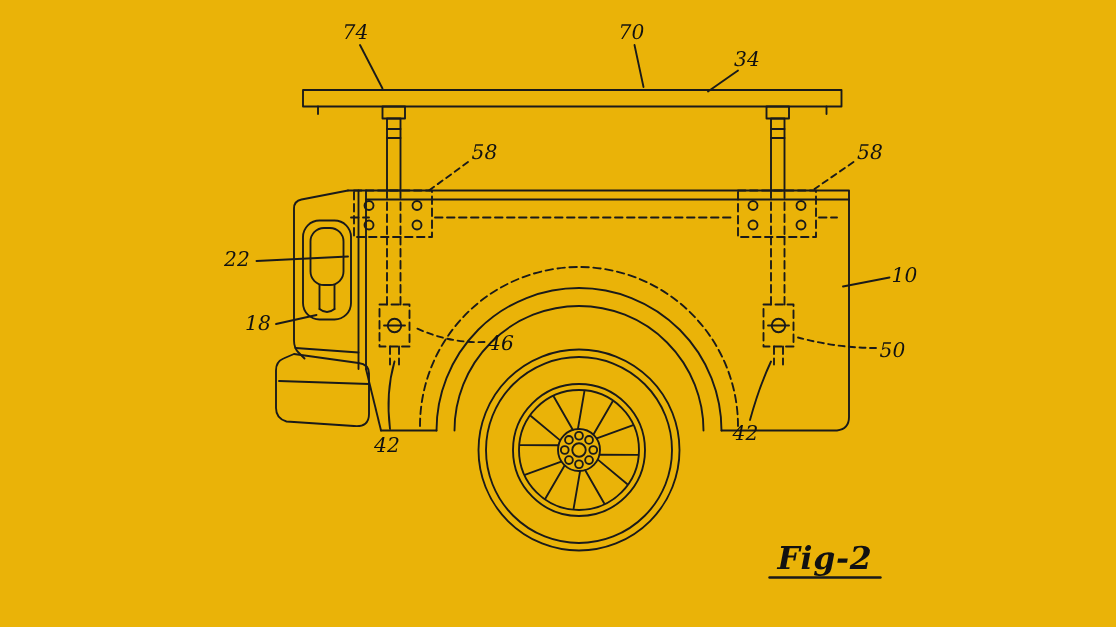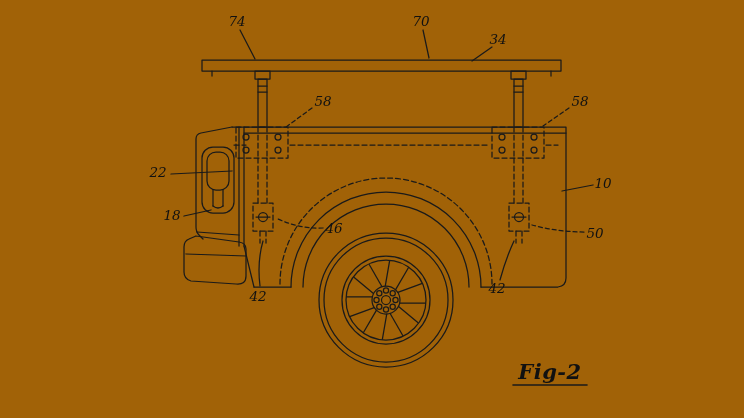--- a/index.html
+++ b/index.html
@@ -1,19 +1,19 @@
 <!DOCTYPE html>
 <html><head>
 <meta charset="utf-8">
 <style>
   html,body{margin:0;padding:0;background:#ffffff;}
   .stage{
     position:relative;
     width:744px;height:418px;
-    background:#a16207;
+    background:#eab308;
     font-family:"DejaVu Serif", serif;
     overflow:hidden;
   }
   svg{display:block;}
   .ink{stroke:#1a1a1a;fill:none;stroke-width:1.25;stroke-linecap:round;stroke-linejoin:round;}
   .dash{stroke-dasharray:5 3;}
   .ldash{stroke-dasharray:4 3;}
   .ref-num{
     font-family:"DejaVu Serif", serif;
     font-style:italic;

